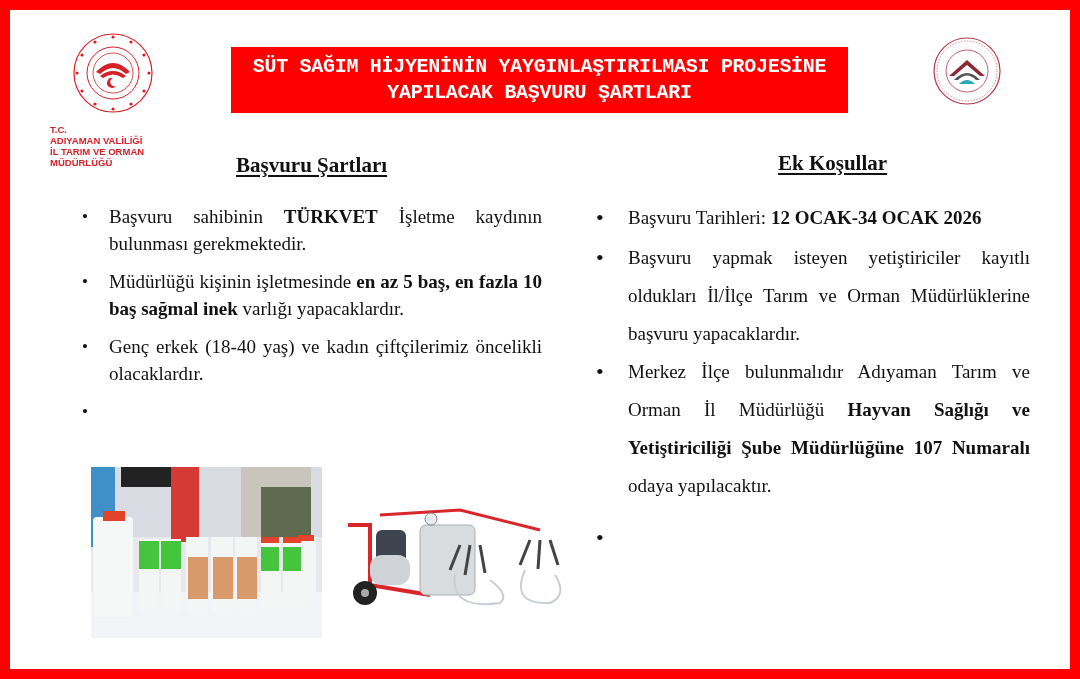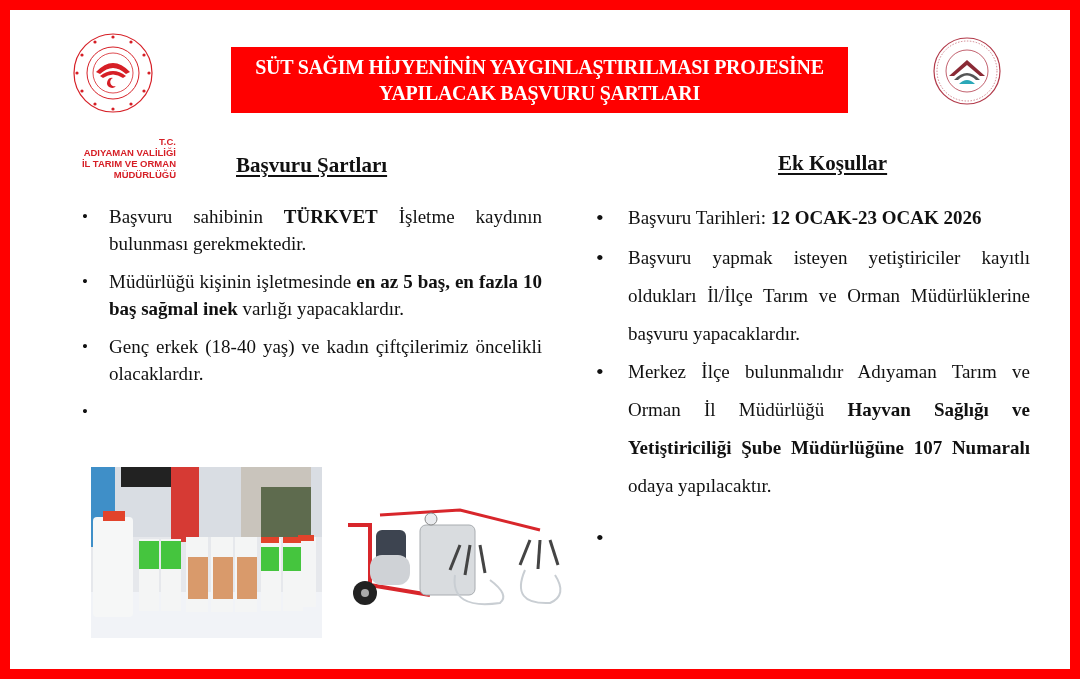--- a/index.html
+++ b/index.html
@@ -11,31 +11,31 @@
       border: 10px solid #ff0000; background: #fff;
     }
 
     
     .logo-left {
       position: absolute; left: 72px; top: 32px; width: 82px; height: 82px;
     }
     .org-name {
       position: absolute; left: 50px; top: 124px; width: 126px;
       font-family: "Liberation Sans", sans-serif; font-weight: bold;
-      font-size: 9.5px; line-height: 11px; color: #d61f26; text-align: right; margin-top: 12px;
+      font-size: 9.5px; line-height: 11px; color: #d61f26; text-align: left;
     }
     .logo-right {
       position: absolute; left: 932px; top: 36px; width: 70px; height: 70px;
     }
 
     
     .title-box {
       position: absolute; left: 231px; top: 47px; width: 617px; height: 66px;
       background: #ff0000; color: #ffffff; text-align: center;
-      font-family: Liberation Serif, serif; font-weight: bold;
+      font-family: Liberation Mono, monospace; font-weight: bold;
       font-size: 20px; line-height: 26px; padding-top: 7px;
       letter-spacing: -0.3px;
     }
 
     
     .heading {
       position: absolute; font-weight: bold; font-size: 21px;
       text-decoration: underline; text-underline-offset: 3px;
     }
     .heading-left { left: 236px; top: 153px; }
@@ -143,21 +143,21 @@
     <span>Genç erkek (18-40 yaş) ve kadın çiftçilerimiz öncelikli olacaklardır.</span>
   </li>
   <li>
     <span class="bullet">•</span>
   </li>
 </ul>
 
 <ul class="list-right">
   <li class="first">
     <span class="bullet">•</span>
-    <span>Başvuru Tarihleri: </span><b>12 OCAK-23 OCAK 2026</b>
+    <span>Başvuru Tarihleri: </span><b>12 OCAK-34 OCAK 2026</b>
   </li>
   <li>
     <span class="bullet">•</span>
     <span>Başvuru yapmak isteyen yetiştiriciler kayıtlı oldukları İl/İlçe Tarım ve Orman Müdürlüklerine başvuru yapacaklardır.</span>
   </li>
   <li>
     <span class="bullet">•</span>
     <span>Merkez İlçe bulunmalıdır Adıyaman Tarım ve Orman İl Müdürlüğü </span><b>Hayvan Sağlığı ve Yetiştiriciliği Şube Müdürlüğüne 107 Numaralı</b><span> odaya yapılacaktır.</span>
   </li>
   <li class="last">

